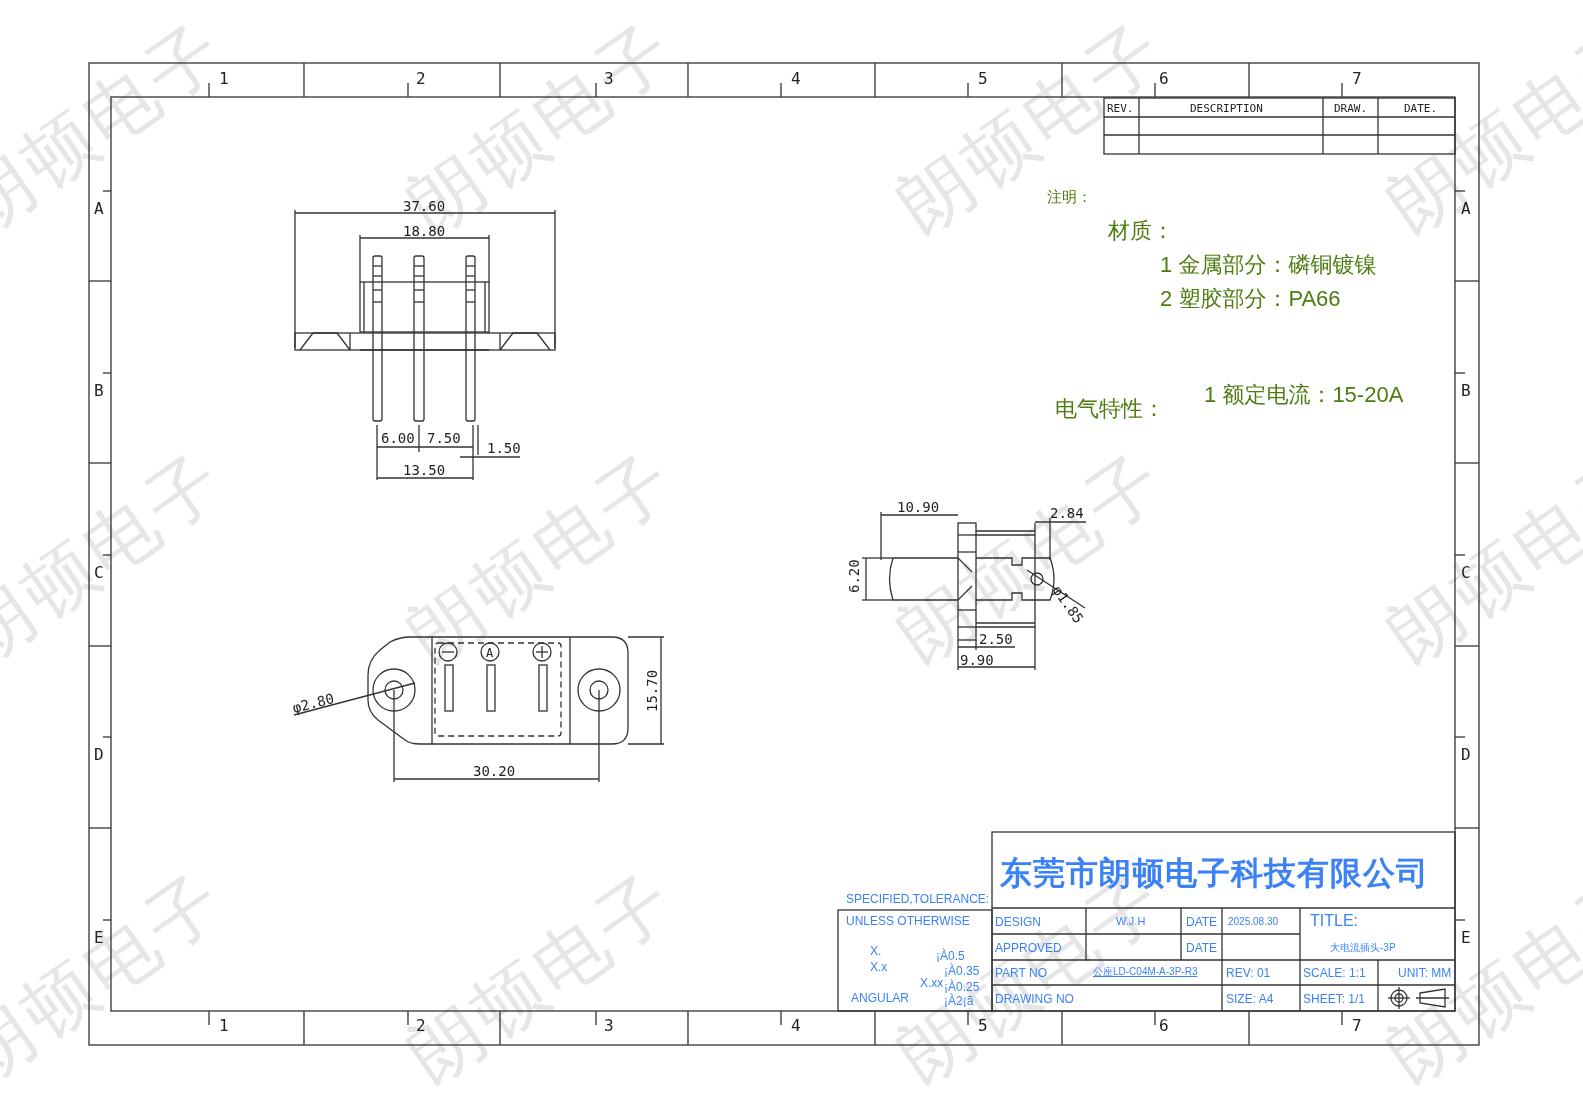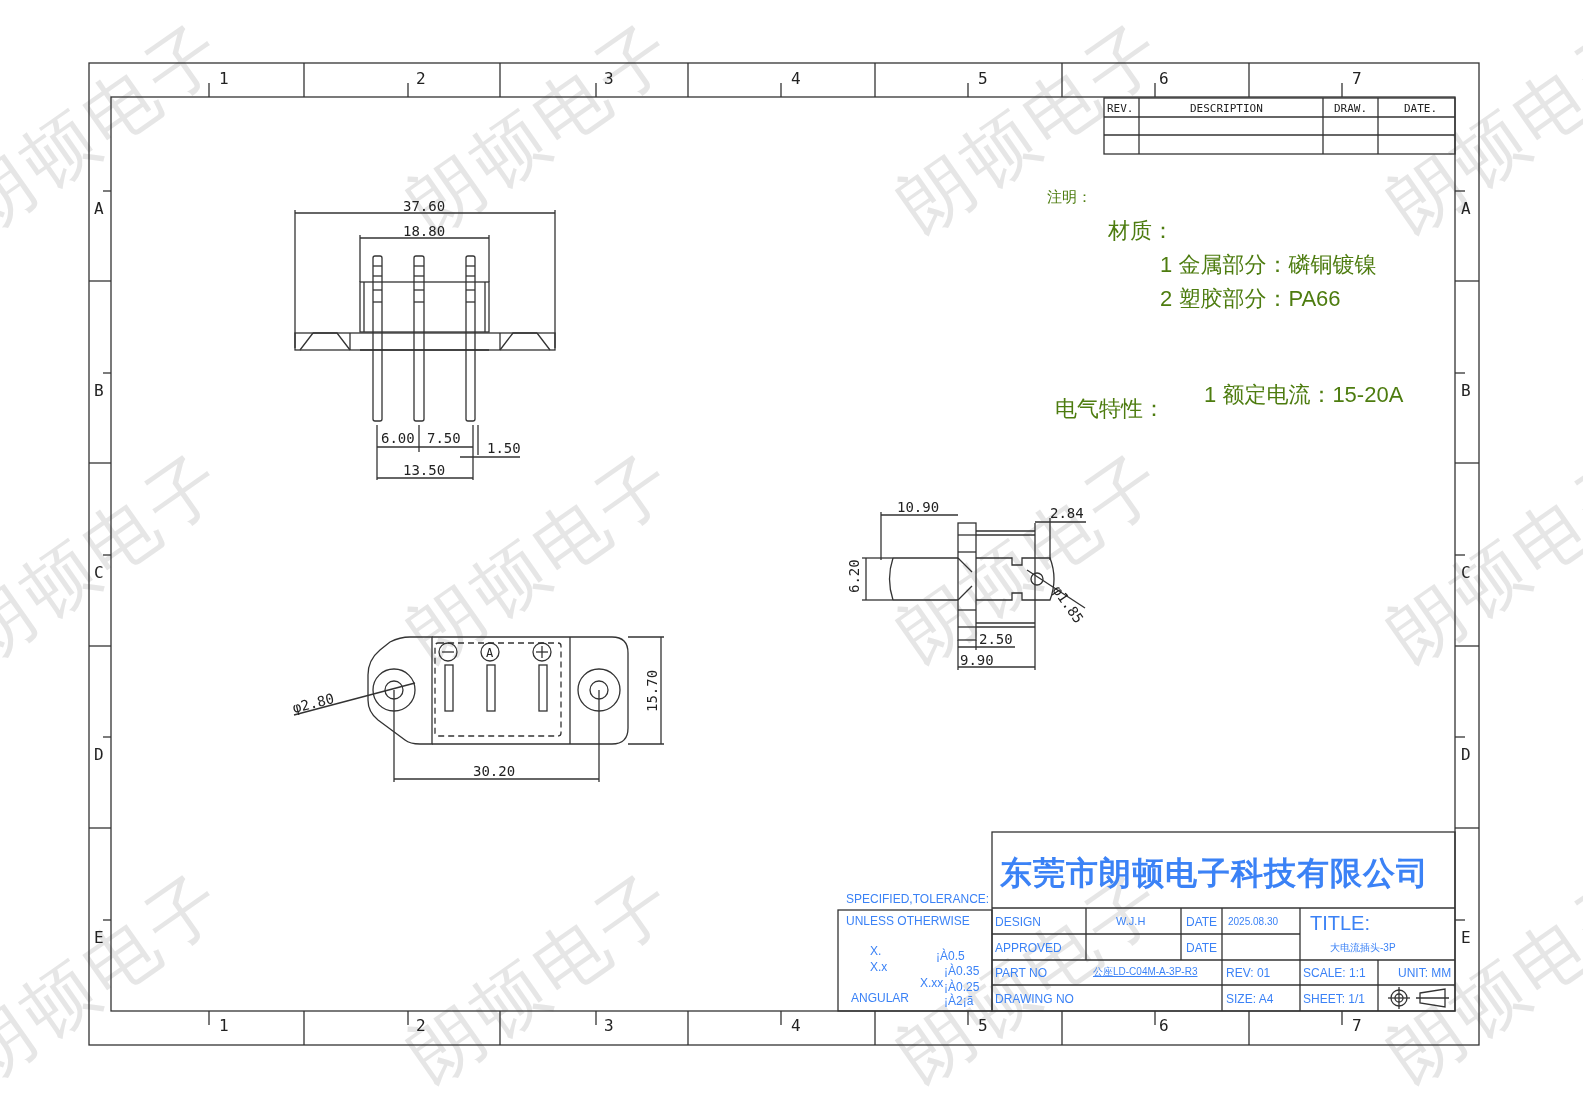--- a/index.html
+++ b/index.html
@@ -304,17 +304,17 @@
 <div class="tb" style="left:1116px;top:915px;font-size:11px;">W.J.H</div>
 <div class="tb" style="left:995px;top:941px;">APPROVED</div>
 <div class="tb" style="left:995px;top:966px;">PART NO</div>
 <div class="tb" style="left:1093px;top:965px;font-size:10px;text-decoration:underline;">公座LD-C04M-A-3P-R3</div>
 <div class="tb" style="left:995px;top:992px;">DRAWING NO</div>
 <div class="tb" style="left:1186px;top:915px;">DATE</div>
 <div class="tb" style="left:1186px;top:941px;">DATE</div>
 <div class="tb" style="left:1228px;top:916px;font-size:10px;">2025.08.30</div>
 <div class="tb" style="left:1226px;top:966px;">REV:  01</div>
 <div class="tb" style="left:1226px;top:992px;">SIZE: A4</div>
-<div class="tb" style="left:1310px;top:912px;font-size:20px;text-align:center;">TITLE:</div>
+<div class="tb" style="left:1310px;top:912px;font-size:16px;text-align:center;">TITLE:</div>
 <div class="tb" style="left:1330px;top:941px;font-size:10px;">大电流插头-3P</div>
 <div class="tb" style="left:1303px;top:966px;">SCALE: 1:1</div>
 <div class="tb" style="left:1382px;top:966px;margin-left:16px;">UNIT: MM</div>
 <div class="tb" style="left:1303px;top:992px;">SHEET: 1/1</div>
 
 </body></html>

